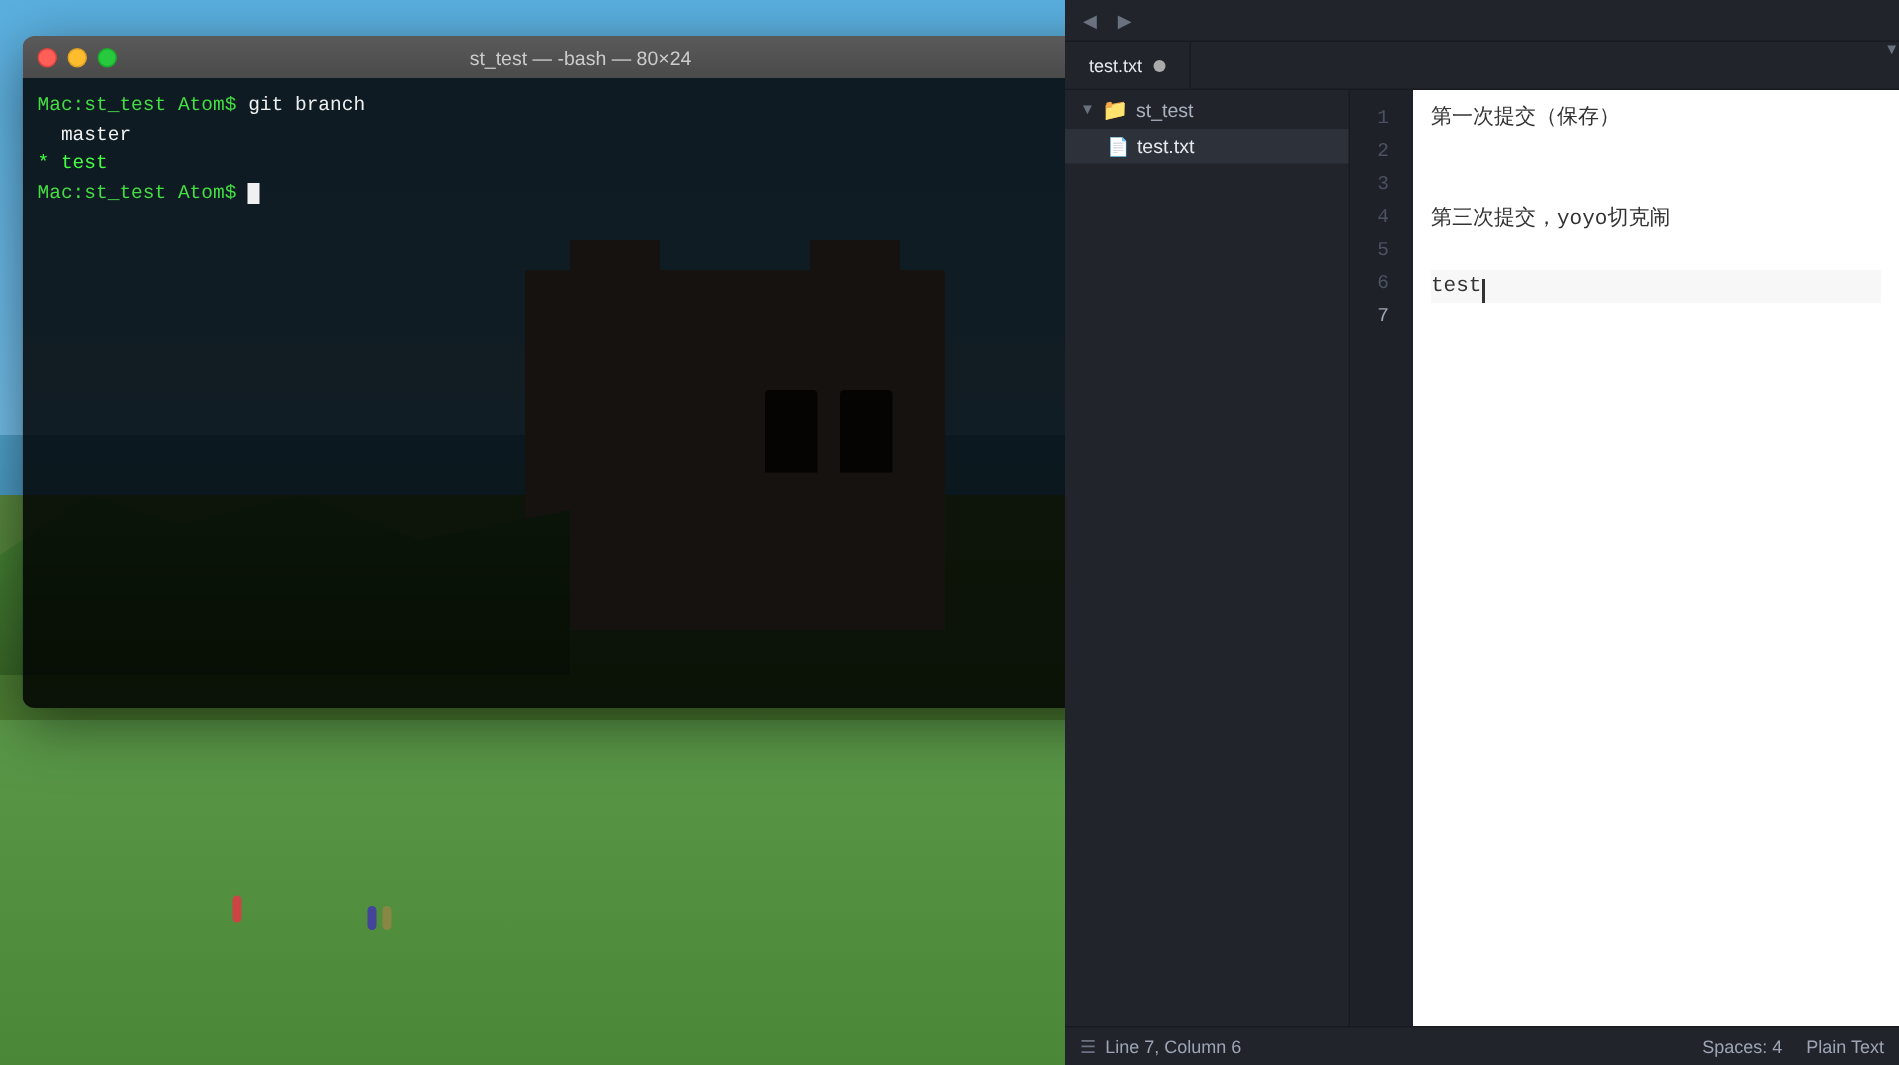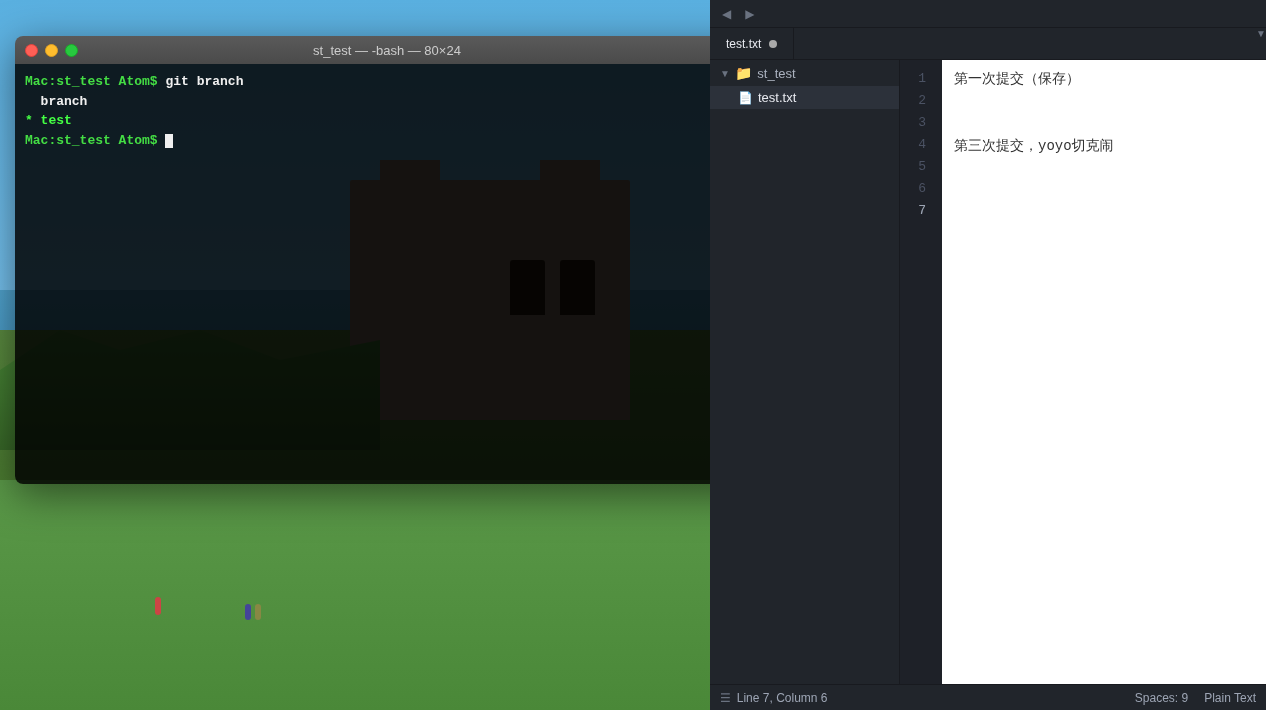--- a/index.html
+++ b/index.html
@@ -17,21 +17,21 @@
       top: 0; left: 0;
       width: 1266px;
       height: 710px;
       background: linear-gradient(180deg, #4a9fd4 0%, #3a8fc4 20%, #2a7fb4 35%, #5a9060 50%, #4a8050 65%, #3a7040 80%, #2a6030 100%);
       z-index: 0;
     }
 
     
     #terminal-window {
       position: absolute;
-      top: 36px;
+      top: 24px;
       left: 15px;
       width: 744px;
       height: 448px;
       border-radius: 8px;
       overflow: hidden;
       box-shadow: 0 10px 40px rgba(0,0,0,0.5);
       z-index: 10;
     }
 
     #terminal-titlebar {
@@ -71,21 +71,21 @@
     #terminal-body {
       background: rgba(0, 0, 0, 0.85);
       height: 420px;
       padding: 8px 10px;
       font-family: 'Menlo', 'Monaco', 'Courier New', monospace;
       font-size: 13px;
       color: #f0f0f0;
       line-height: 1.5;
     }
 
-    .term-line { white-space: pre; font-weight: bold; }
+    .term-line { white-space: pre; }
     .term-prompt { color: #f0f0f0; }
     .term-output-white { color: #f0f0f0; }
     .term-output-green { color: #44ff44; }
     .term-cursor {
       display: inline-block;
       width: 8px;
       height: 14px;
       background: #f0f0f0;
       vertical-align: text-bottom;
       animation: blink 1s step-end infinite;
@@ -356,21 +356,21 @@
   <div id="terminal-titlebar">
     <div class="traffic-lights">
       <div class="traffic-light tl-close"></div>
       <div class="traffic-light tl-minimize"></div>
       <div class="traffic-light tl-maximize"></div>
     </div>
     <span id="terminal-title">st_test — -bash — 80×24</span>
   </div>
   <div id="terminal-body">
     <div class="term-line term-prompt"><span style="color:#44dd44;">Mac:st_test Atom$</span> git branch</div>
-    <div class="term-line term-output-white">  branch</div>
+    <div class="term-line term-output-white">  master</div>
     <div class="term-line term-output-green" style="color:#44ff44;">* test</div>
     <div class="term-line term-prompt"><span style="color:#44dd44;">Mac:st_test Atom$</span> <span class="term-cursor"></span></div>
   </div>
 </div>
 
 <div id="atom-panel">
 
   <div id="atom-toolbar">
     <div class="atom-toolbar-left">
       <span class="nav-arrow">◀</span>
@@ -411,30 +411,31 @@
           <div class="line-number">5</div>
           <div class="line-number">6</div>
           <div class="line-number" style="color:#9da5b4;">7</div>
         </div>
         <div id="editor-text-area">
           <div class="editor-line"><span>第一次提交（保存）</span></div>
           <div class="editor-line">&nbsp;</div>
           <div class="editor-line">&nbsp;</div>
           <div class="editor-line"><span>第三次提交，yoyo切克闹</span></div>
           <div class="editor-line">&nbsp;</div>
+          <div class="editor-line active-line"><span>test</span><span class="text-cursor"></span></div>
         </div>
       </div>
     </div>
 
   </div>
 
   <div id="atom-statusbar">
     <div class="statusbar-left">
       <span class="statusbar-icon">☰</span>
       <span>Line 7, Column 6</span>
     </div>
     <div class="statusbar-right">
-      <span>Spaces: 9</span>
+      <span>Spaces: 4</span>
       <span>Plain Text</span>
     </div>
   </div>
 
 </div>
 
 </body></html>

